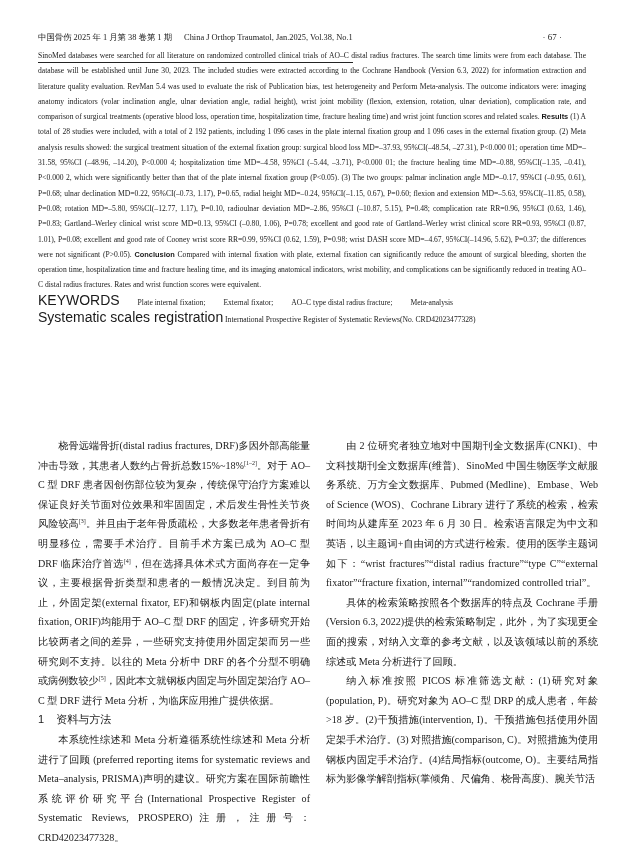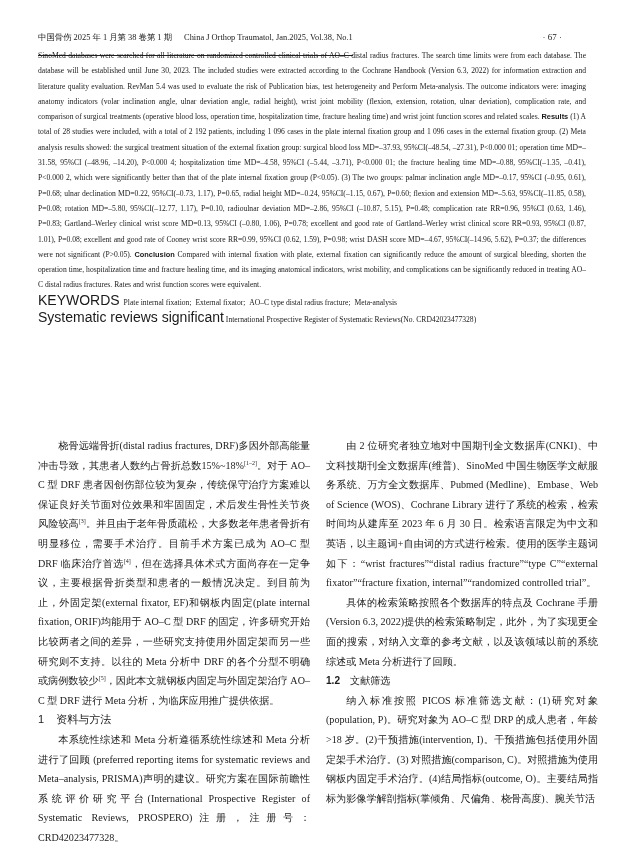--- a/index.html
+++ b/index.html
@@ -1,26 +1,26 @@
 <!DOCTYPE html>
 <html><head>
 <meta charset="utf-8">
 <style>
   html, body { margin: 0; padding: 0; background: #ffffff; }
   body { width: 624px; height: 850px; position: relative; overflow: hidden; color: #1a1a1a; font-family: "Liberation Serif", "DejaVu Serif", serif; }
   .header { position: absolute; left: 38px; top: 30px; width: 548px; height: 16px; font-size: 8.4px; }
-  .header .left { position: absolute; left: 0; top: 2px; border-bottom: 1px solid #222; padding-bottom: 12px; white-space: nowrap; }
+  .header .left { position: absolute; left: 0; top: 2px; border-bottom: 1px solid #222; padding-bottom: 19px; white-space: nowrap; }
   .header .left .cn { margin-right: 10px; }
   .header .page { position: absolute; right: 24px; top: 2px; font-size: 9px; }
   .abstract { position: absolute; left: 38px; top: 48px; width: 548px; font-size: 7.6px; line-height: 15.3px; text-align: justify; }
   .abstract p { margin: 0; }
   .abstract b { font-family: "Liberation Sans", sans-serif; font-weight: bold; font-size: 7.4px; }
   .kw, .reg { margin: 0; white-space: nowrap; }
   .kw .label, .reg .label { font-family: "Liberation Sans", sans-serif; font-weight: normal; font-size: 14px; }
-  .kw .item { margin-left: 2px; }
+  .kw .item { margin-left: 16px; }
   .col { position: absolute; top: 436px; width: 272px; font-size: 10.1px; line-height: 19.6px; text-align: justify; }
   .col.left { left: 38px; }
   .col.right { left: 326px; }
   .col p { margin: 0; }
   .indent { text-indent: 2em; }
   .h1 { font-family: "Liberation Sans", sans-serif; font-weight: normal; font-size: 11px; }
   .h1 .num { margin-right: 12px; }
   .h2 .num { font-family: "Liberation Sans", sans-serif; font-weight: bold; margin-right: 10px; }
   sup { font-size: 6px; vertical-align: 4px; line-height: 0; }
 </style>
@@ -44,35 +44,32 @@
     <span>Compared with internal fixation with plate, external fixation can significantly reduce the amount of surgical bleeding, shorten the operation time, hospitalization time and fracture healing time, and its imaging anatomical indicators, wrist mobility, and complications can be significantly reduced in treating AO–C distal radius fractures. Rates and wrist function scores were equivalent.</span>
   </p>
   <p class="kw">
     <span class="label">KEYWORDS</span>
     <span class="item">Plate internal fixation;</span>
     <span class="item">External fixator;</span>
     <span class="item">AO–C type distal radius fracture;</span>
     <span class="item">Meta-analysis</span>
   </p>
   <p class="reg">
-    <span class="label">Systematic reviews significant</span>
+    <span class="label">Systematic scales registration</span>
     <span>International Prospective Register of Systematic Reviews(No. CRD42023477328)</span>
   </p>
 </div>
 
 <div class="col left">
   <p class="indent">
     <span>桡骨远端骨折(distal radius fractures, DRF)多因外部高能量冲击导致，其患者人数约占骨折总数15%~18%</span><sup>[1–2]</sup><span>。对于 AO–C 型 DRF 患者因创伤部位较为复杂，传统保守治疗方案难以保证良好关节面对位效果和牢固固定，术后发生骨性关节炎风险较高</span><sup>[3]</sup><span>。并且由于老年骨质疏松，大多数老年患者骨折有明显移位，需要手术治疗。目前手术方案已成为 AO–C 型 DRF 临床治疗首选</span><sup>[4]</sup><span>，但在选择具体术式方面尚存在一定争议，主要根据骨折类型和患者的一般情况决定。到目前为止，外固定架(external fixator, EF)和钢板内固定(plate internal fixation, ORIF)均能用于 AO–C 型 DRF 的固定，许多研究开始比较两者之间的差异，一些研究支持使用外固定架而另一些研究则不支持。以往的 Meta 分析中 DRF 的各个分型不明确或病例数较少</span><sup>[5]</sup><span>，因此本文就钢板内固定与外固定架治疗 AO–C 型 DRF 进行 Meta 分析，为临床应用推广提供依据。</span>
   </p>
   <p class="h1">
     <span class="num">1</span><span>资料与方法</span>
   </p>
   <p class="indent">本系统性综述和 Meta 分析遵循系统性综述和 Meta 分析进行了回顾 (preferred reporting items for systematic reviews and Meta–analysis, PRISMA)声明的建议。研究方案在国际前瞻性系统评价研究平台(International Prospective Register of Systematic Reviews, PROSPERO)注册，注册号：CRD42023477328。</p>
 </div>
 
 <div class="col right">
   <p class="indent">由 2 位研究者独立地对中国期刊全文数据库(CNKI)、中文科技期刊全文数据库(维普)、SinoMed 中国生物医学文献服务系统、万方全文数据库、Pubmed (Medline)、Embase、Web of Science (WOS)、Cochrane Library 进行了系统的检索，检索时间均从建库至 2023 年 6 月 30 日。检索语言限定为中文和英语，以主题词+自由词的方式进行检索。使用的医学主题词如下：“wrist fractures”“distal radius fracture”“type C”“external fixator”“fracture fixation, internal”“randomized controlled trial”。</p>
   <p class="indent">具体的检索策略按照各个数据库的特点及 Cochrane 手册(Version 6.3, 2022)提供的检索策略制定，此外，为了实现更全面的搜索，对纳入文章的参考文献，以及该领域以前的系统综述或 Meta 分析进行了回顾。</p>
-  <p class="h2">
-    <span class="num">1.2</span><span>文献筛选</span>
-  </p>
   <p class="indent">纳入标准按照 PICOS 标准筛选文献：(1)研究对象(population, P)。研究对象为 AO–C 型 DRP 的成人患者，年龄&gt;18 岁。(2)干预措施(intervention, I)。干预措施包括使用外固定架手术治疗。(3) 对照措施(comparison, C)。对照措施为使用钢板内固定手术治疗。(4)结局指标(outcome, O)。主要结局指标为影像学解剖指标(掌倾角、尺偏角、桡骨高度)、腕关节活</p>
 </div>
 
 </body></html>

